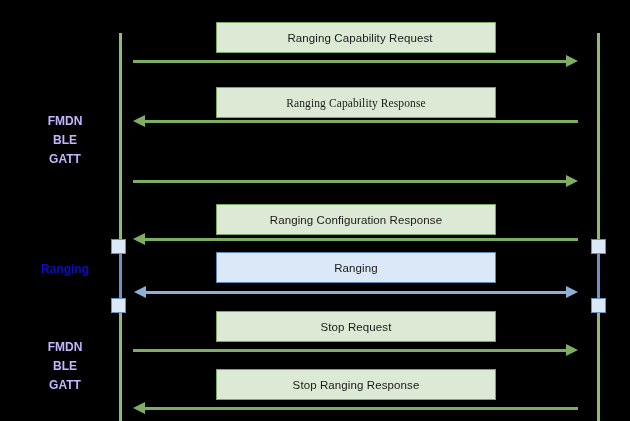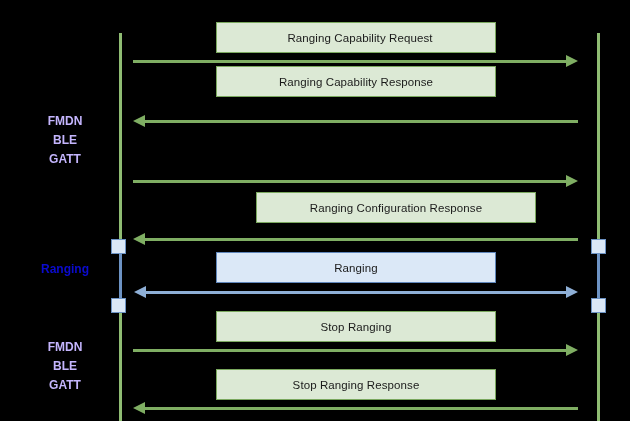--- a/index.html
+++ b/index.html
@@ -135,52 +135,52 @@
   </div>
 
   <div class="msgbox green" style="top:22px;padding-left:8px;">
     <span>Ranging Capability Request</span>
   </div>
   <div class="arrow green" style="left:133px; top:54px; width:445px;">
     <div class="shaft" style="left:0; width:433px;"></div>
     <div class="head right" style="left:433px;"></div>
   </div>
 
-  <div class="msgbox green" style="top:66px;">
+  <div class="msgbox green" style="top:87px;font-family:Liberation Serif, serif;">
     <span>Ranging Capability Response</span>
   </div>
   <div class="arrow green" style="left:133px; top:114px; width:445px;">
     <div class="head left" style="left:0;"></div>
     <div class="shaft" style="left:12px; width:433px;"></div>
   </div>
 
   <div class="arrow green" style="left:133px; top:174px; width:445px;">
     <div class="shaft" style="left:0; width:433px;"></div>
     <div class="head right" style="left:433px;"></div>
   </div>
 
-  <div class="msgbox green" style="top:192px;margin-left:40px;">
+  <div class="msgbox green" style="top:204px;">
     <span>Ranging Configuration Response</span>
   </div>
   <div class="arrow green" style="left:133px; top:232px; width:445px;">
     <div class="head left" style="left:0;"></div>
     <div class="shaft" style="left:12px; width:433px;"></div>
   </div>
 
   <div class="msgbox blue" style="top:252px;">
     <span>Ranging</span>
   </div>
   <div class="arrow blue" style="left:134px; top:285px; width:445px;">
     <div class="head left" style="left:0;"></div>
     <div class="shaft" style="left:12px; width:420px;"></div>
     <div class="head right" style="left:432px;"></div>
   </div>
 
   <div class="msgbox green" style="top:311px;">
-    <span>Stop Ranging</span>
+    <span>Stop Request</span>
   </div>
   <div class="arrow green" style="left:133px; top:343px; width:445px;">
     <div class="shaft" style="left:0; width:433px;"></div>
     <div class="head right" style="left:433px;"></div>
   </div>
 
   <div class="msgbox green" style="top:369px;text-align:center;">
     <span>Stop Ranging Response</span>
   </div>
   <div class="arrow green" style="left:133px; top:401px; width:445px;">

